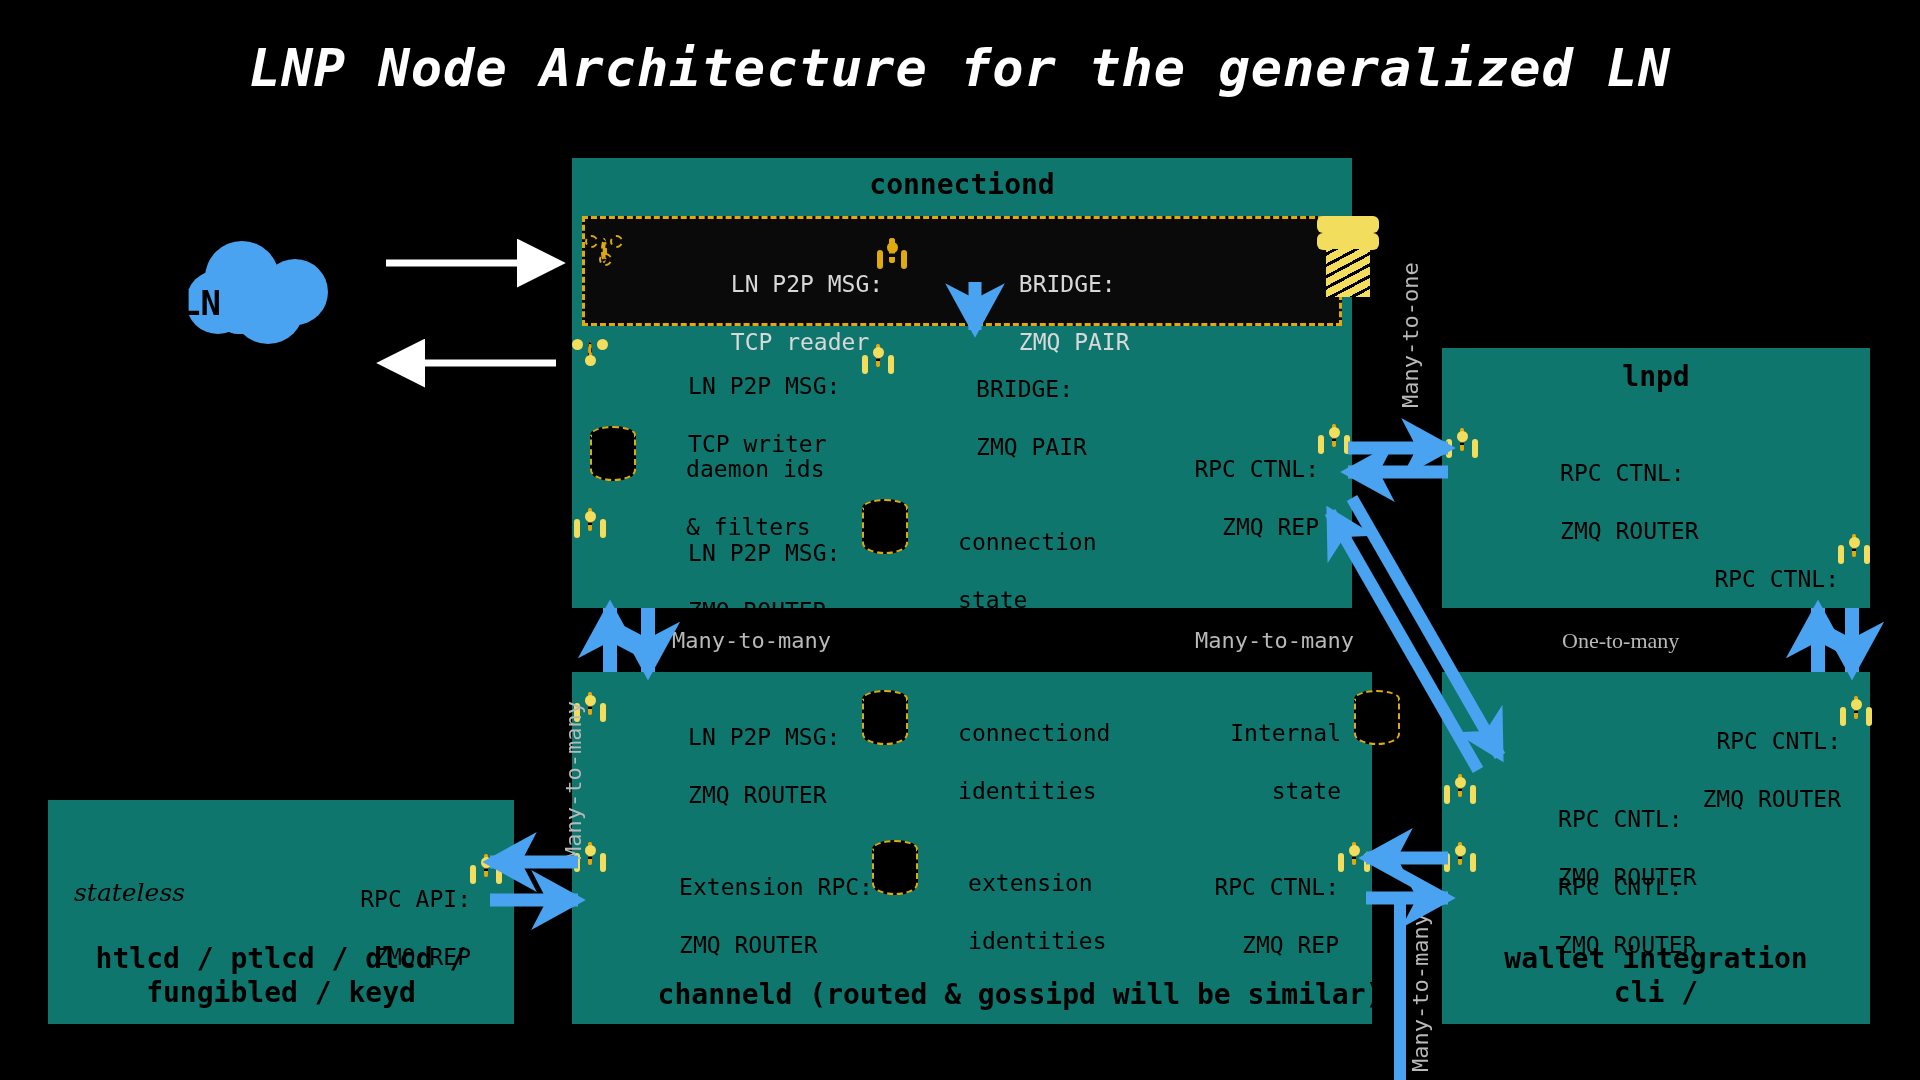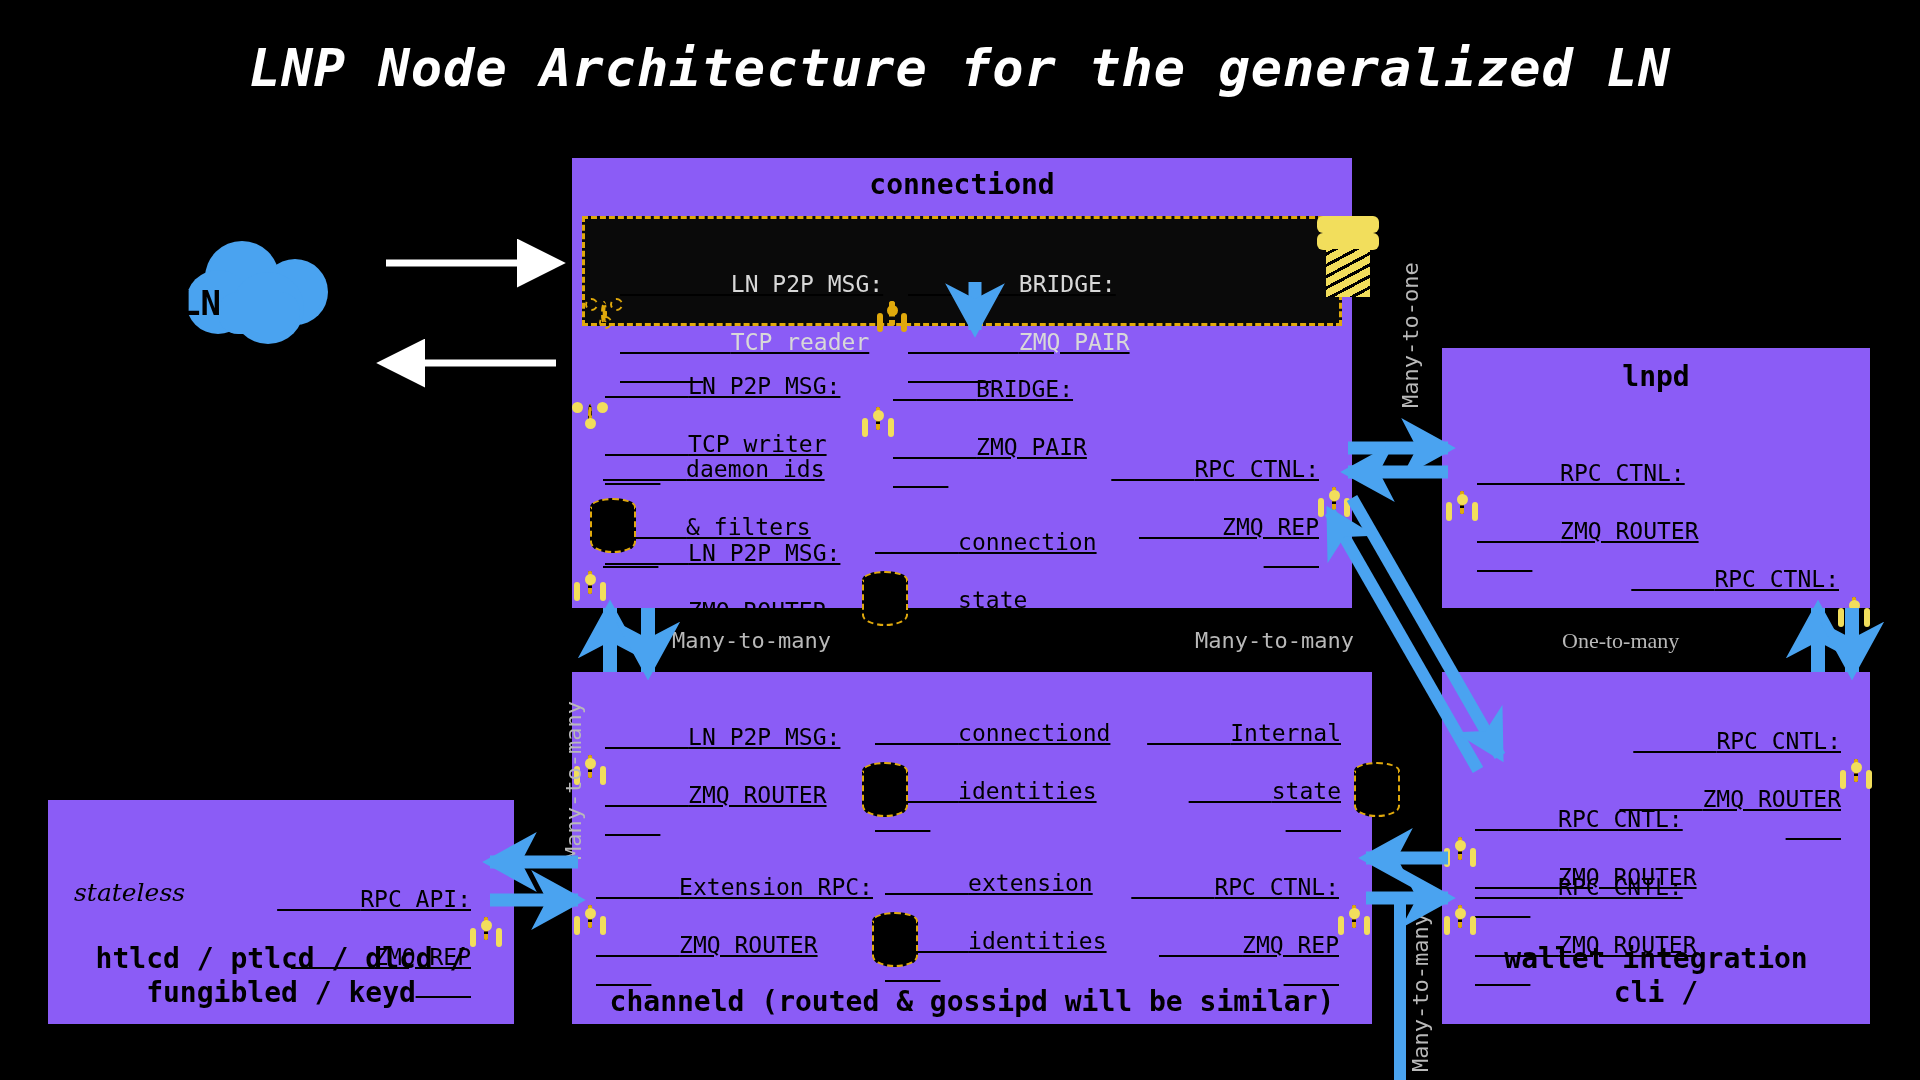--- a/index.html
+++ b/index.html
@@ -3,30 +3,30 @@
 <meta charset="utf-8">
 <style>
   html,body{margin:0;padding:0;background:#000;}
   body{width:1920px;height:1080px;position:relative;overflow:hidden;
        font-family:"DejaVu Sans Mono","Liberation Mono",monospace;}
 
   #title{position:absolute;left:0;top:38px;width:1920px;text-align:center;
          color:#fff;font-size:52px;font-weight:bold;letter-spacing:1px;
          font-family:"DejaVu Sans Mono","Liberation Mono",monospace;font-style:italic;}
 
-  .box{position:absolute;background:#8b5cf6;box-sizing:border-box;}
+  .box{position:absolute;background:#0f766e;box-sizing:border-box;}
   .boxtitle{position:absolute;left:0;width:100%;text-align:center;
             color:#000;font-weight:bold;font-size:28px;line-height:1.22;
             font-family:"DejaVu Sans Mono","Liberation Mono",monospace;}
 
   .innerpanel{position:absolute;background:#0a0a0a;border:3px dashed #E0A90C;
               box-sizing:border-box;}
 
   
-  .item{position:absolute;display:flex;align-items:center;gap:13px;text-decoration:underline;}
+  .item{position:absolute;display:flex;align-items:flex-start;gap:13px;}
   .item.rev{flex-direction:row-reverse;}
   .lbl{font-size:23px;line-height:1.26;color:#000;white-space:pre;
        font-family:"DejaVu Sans Mono","Liberation Mono",monospace;}
   .lbl.dark{color:#d8d8d8;}
   .lbl.ralign{text-align:right;}
 
   
   .ico{flex:0 0 auto;position:relative;}
 
   
@@ -274,21 +274,21 @@
   <div class="item rev" style="right:16px;top:172px;">
     <span class="ico">
       <span class="outlet"><i class="s1"></i><i class="s2"></i><i class="g"></i></span>
     </span>
     <span class="lbl ralign">
       <span>RPC CTNL:</span><br>
       <span>ZMQ REP</span>
     </span>
   </div>
 
-  <div class="boxtitle" style="bottom:5px;top:auto;">channeld (routed &amp; gossipd will be similar)</div>
+  <div class="boxtitle" style="bottom:12px;top:auto;padding-left:48px;">channeld (routed &amp; gossipd will be similar)</div>
 </div>
 
 <div class="box" style="left:1442px;top:672px;width:428px;height:352px;">
 
   <div class="item rev" style="right:12px;top:26px;">
     <span class="ico">
       <span class="outlet"><i class="s1"></i><i class="s2"></i><i class="g"></i></span>
     </span>
     <span class="lbl ralign">
       <span>RPC CNTL:</span><br>

